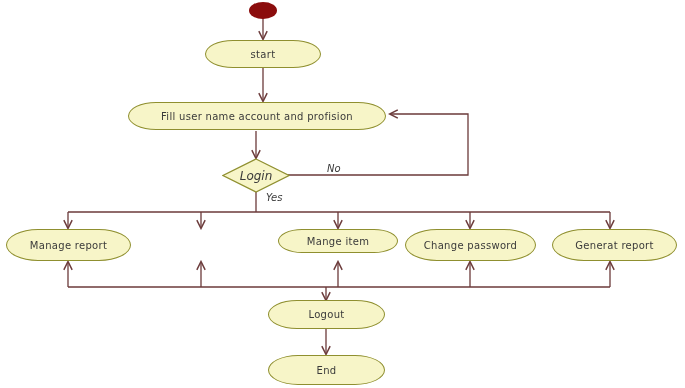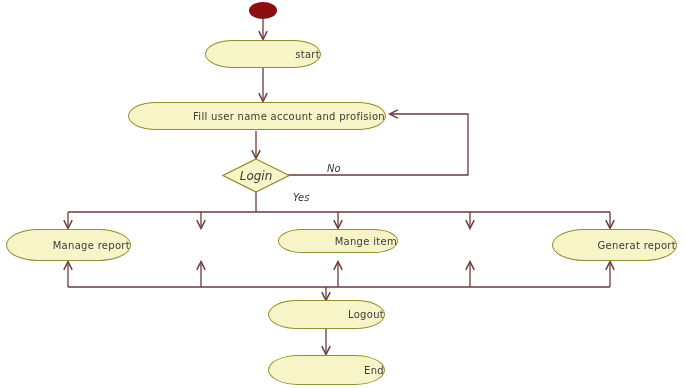--- a/index.html
+++ b/index.html
@@ -23,21 +23,21 @@
     left: 0;
     top: 0;
     width: 685px;
     height: 388px;
   }
   .node {
     position: absolute;
     box-sizing: border-box;
     display: flex;
     align-items: center;
-    justify-content: flex-end;
+    justify-content: center;
     text-align: center;
   }
   .activity {
     background: #f7f5c8;
     border: 1px solid #8f8f2f;
     border-radius: 40px / 20px;
     color: #3a3a3a;
     font-size: 10px;
     letter-spacing: 0.3px;
     line-height: 1.1;
@@ -140,31 +140,34 @@
   </div>
 
   <div class="node decision" style="left:222px; top:158px; width:68px; height:35px;">
     <svg class="diamond-shape" viewBox="0 0 68 35" xmlns="http://www.w3.org/2000/svg">
       <polygon points="34,1 67,17.5 34,34 1,17.5" fill="#f7f5c8" stroke="#8f8f2f" stroke-width="1.2"></polygon>
     </svg>
     <div class="diamond-label">Login</div>
   </div>
 
   <div class="edge-label" style="left:327px; top:163px;">No</div>
-  <div class="edge-label" style="left:266px; top:192px;margin-left:27px;">Yes</div>
+  <div class="edge-label" style="left:266px; top:192px;">Yes</div>
 
   <div class="node activity" style="left:6px; top:229px; width:125px; height:32px;">
     <span>Manage report</span>
   </div>
 
 
   <div class="node activity" style="left:278px; top:229px; width:120px; height:24px;">
     <span>Mange item</span>
   </div>
 
+  <div class="node activity" style="left:405px; top:229px; width:131px; height:32px;">
+    <span>Change password</span>
+  </div>
 
   <div class="node activity" style="left:552px; top:229px; width:125px; height:32px;">
     <span>Generat report</span>
   </div>
 
   <div class="node activity" style="left:268px; top:300px; width:117px; height:29px;">
     <span>Logout</span>
   </div>
 
   <div class="node activity" style="left:268px; top:355px; width:117px; height:30px;">

